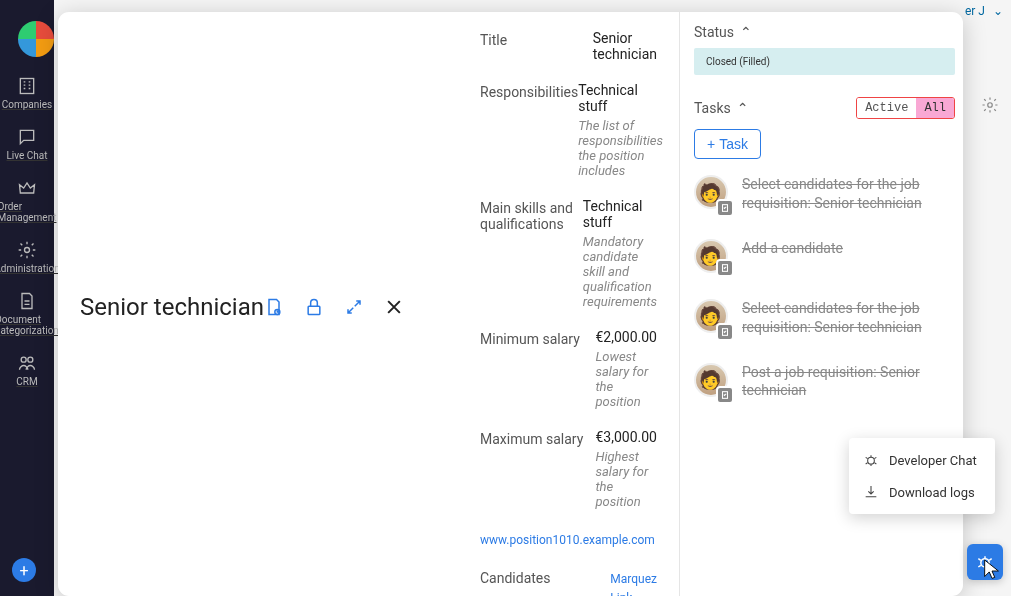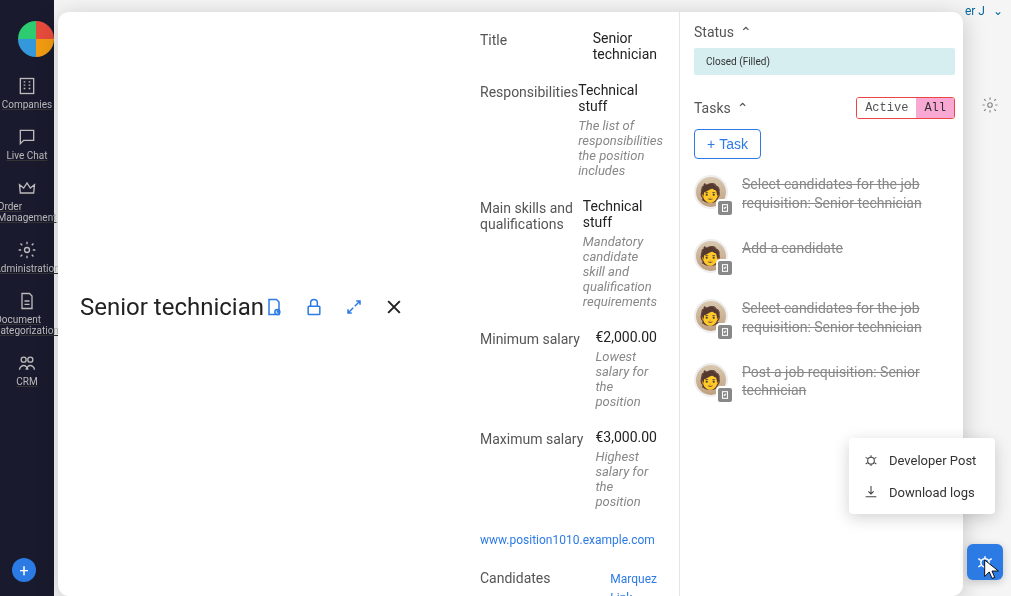--- a/index.html
+++ b/index.html
@@ -506,21 +506,21 @@
 </div>
 
 <div class="context-menu">
   <div class="menu-item">
     <span class="micon">
         <svg width="16" height="16" viewBox="0 0 24 24" fill="none" stroke="#444" stroke-width="1.6">
           <circle cx="12" cy="13" r="5"></circle>
           <path d="M12 8V5M7 10l-3-2M17 10l3-2M7 16l-3 2M17 16l3 2M12 18v3"></path>
         </svg>
       </span>
-    <span>Developer Post</span>
+    <span>Developer Chat</span>
   </div>
   <div class="menu-item">
     <span class="micon">
         <svg width="16" height="16" viewBox="0 0 24 24" fill="none" stroke="#444" stroke-width="1.6">
           <path d="M12 3v12M8 11l4 4 4-4M4 19h16"></path>
         </svg>
       </span>
     <span>Download logs</span>
   </div>
 </div>

